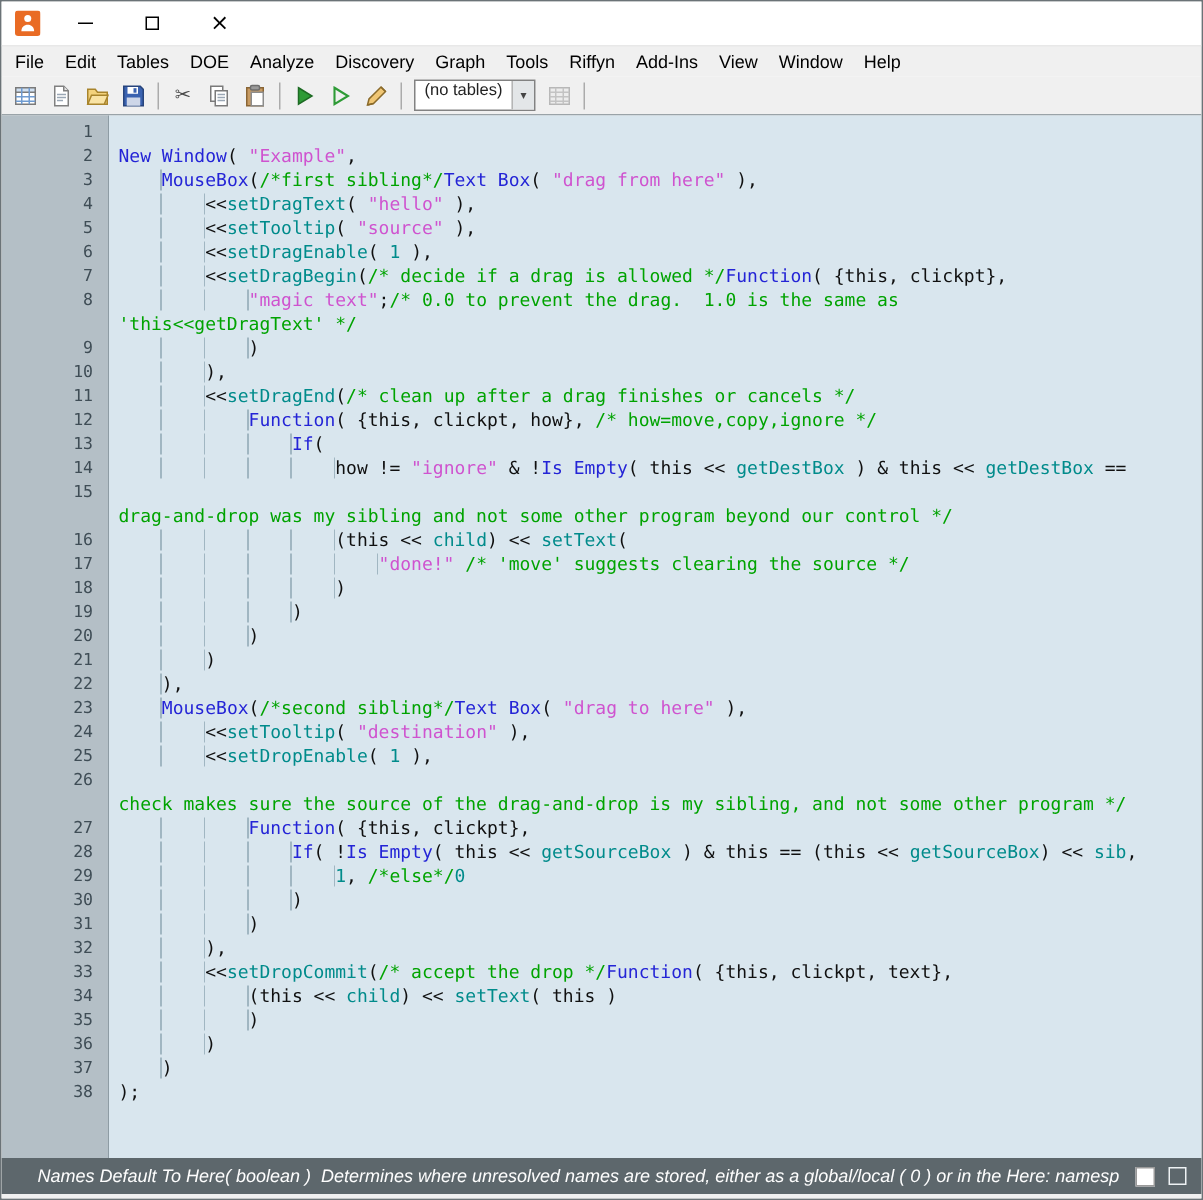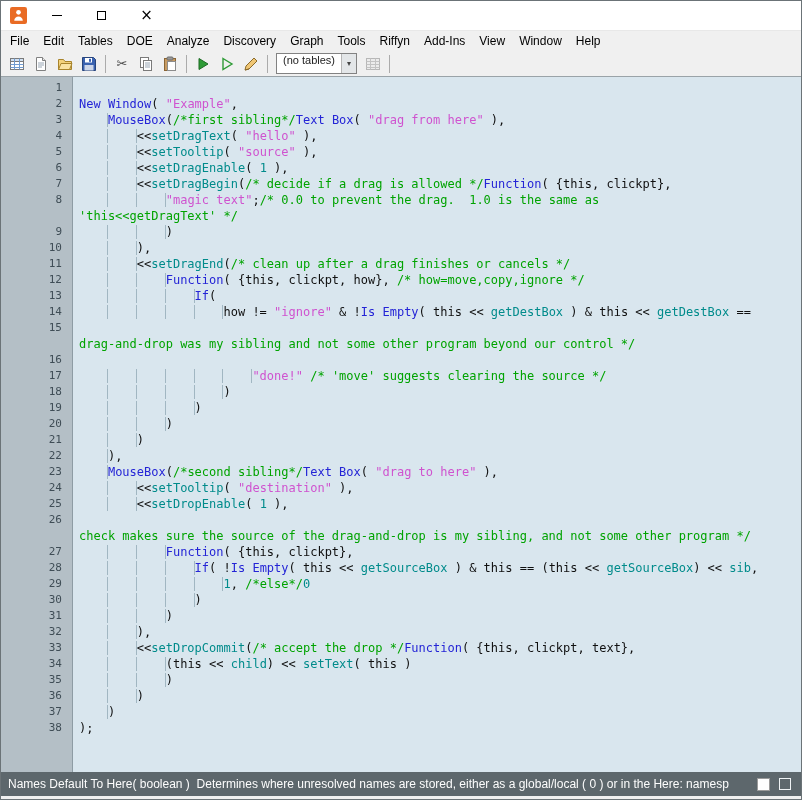--- a/index.html
+++ b/index.html
@@ -33,21 +33,21 @@
   
   .editor{flex:1 1 auto;overflow:hidden;background:linear-gradient(to right,var(--gutbg) 0,var(--gutbg) 71px,var(--gutline) 71px,var(--gutline) 72px,var(--edbg) 72px);}
   .code-lines{padding-top:3px;font-family:"DejaVu Sans Mono",monospace;}
   .crow{display:flex;line-height:16px;}
   .gut{flex:0 0 72px;text-align:right;padding-right:11px;font-size:11px;color:var(--lnum);}
   .ctx{white-space:pre;padding-left:6px;font-size:12px;color:var(--plain);}
   .ind{background-image:repeating-linear-gradient(to right,transparent 0,transparent calc(4ch - 1px),var(--guide) calc(4ch - 1px),var(--guide) 4ch);}
   .tk-k{color:var(--kw);} .tk-s{color:var(--str);} .tk-c{color:var(--com);}
   .tk-d{color:var(--num);} .tk-m{color:var(--num);} .tk-p{color:var(--plain);}
   
-  .statusbar{height:24px;background:var(--status);display:flex;align-items:center;padding:0 10px 0 7px;flex:0 0 auto;}
+  .statusbar{height:24px;background:var(--status);display:flex;align-items:center;padding:0 10px 0 24px;flex:0 0 auto;font-style:italic;}
   .status-text{flex:1;font-size:12px;color:#fdfdfd;white-space:pre;overflow:hidden;}
   .swatch{width:13px;height:13px;background:#fff;border:1px solid #9a9a9a;flex:0 0 auto;margin-left:8px;}
   .sbcheck{width:12px;height:12px;border:1px solid #eef2f4;background:transparent;flex:0 0 auto;margin-left:9px;}
   .bottom-edge{height:3px;background:var(--chrome);flex:0 0 auto;}
 </style>
 </head>
 <body>
 
 <div class="window">
 
@@ -225,20 +225,21 @@
         </div>
         <div class="crow">
           <div class="gut">15</div>
         </div>
         <div class="crow">
           <div class="gut"></div>
           <div class="ctx"><span class="tk-c">drag-and-drop was my sibling and not some other program beyond our control */</span></div>
         </div>
         <div class="crow">
           <div class="gut">16</div>
+          <div class="ctx"><span class="ind">                    </span><span class="tk-p">(this &lt;&lt; </span><span class="tk-m">child</span><span class="tk-p">) &lt;&lt; </span><span class="tk-m">setText</span><span class="tk-p">(</span></div>
         </div>
         <div class="crow">
           <div class="gut">17</div>
           <div class="ctx"><span class="ind">                        </span><span class="tk-s">"done!"</span><span class="tk-p"> </span><span class="tk-c">/* 'move' suggests clearing the source */</span></div>
         </div>
         <div class="crow">
           <div class="gut">18</div>
           <div class="ctx"><span class="ind">                    </span><span class="tk-p">)</span></div>
         </div>
         <div class="crow">

